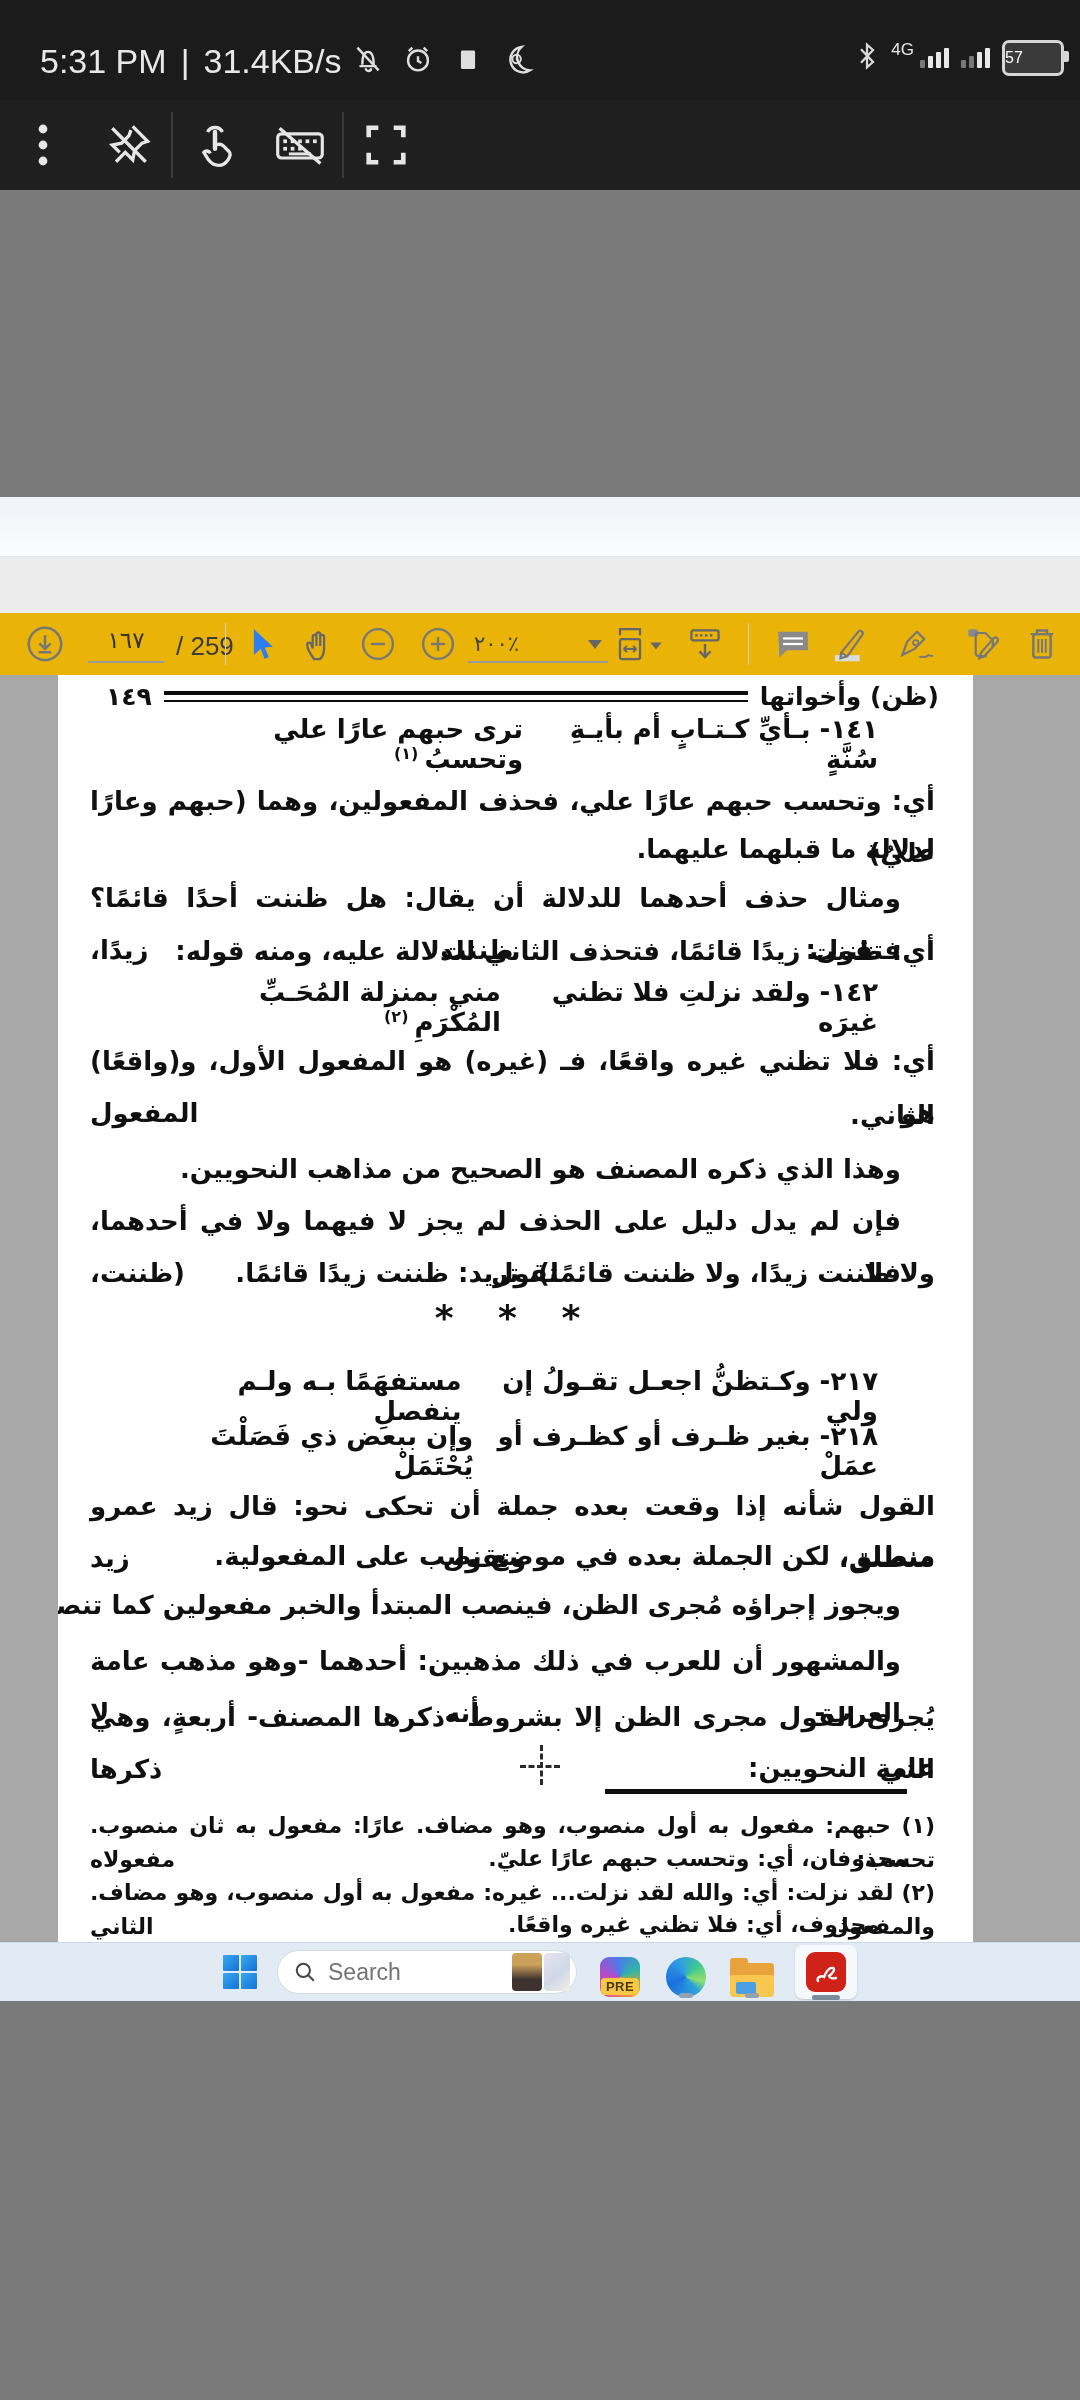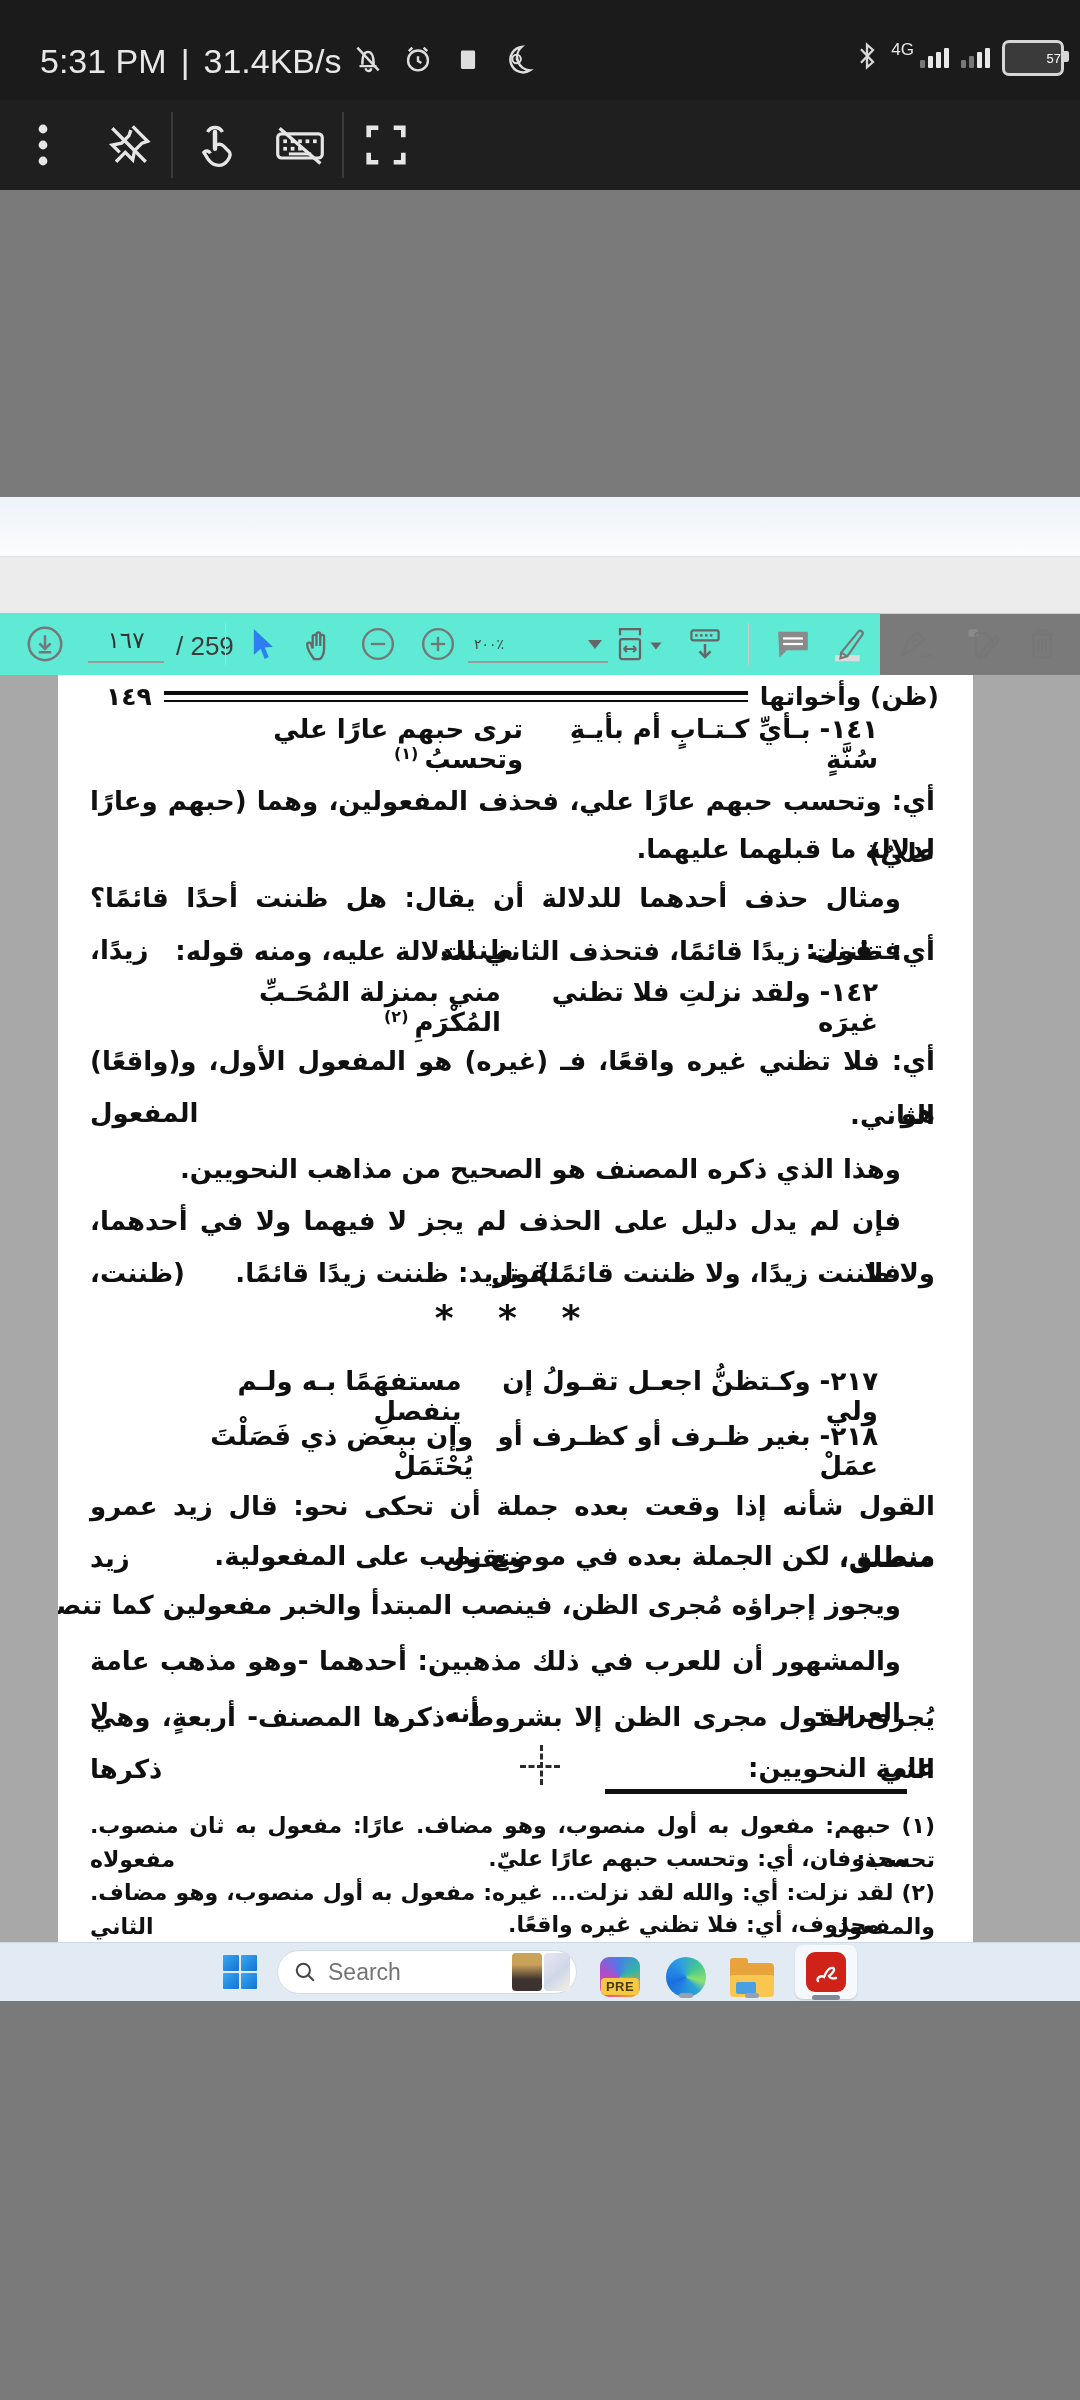--- a/index.html
+++ b/index.html
@@ -10,43 +10,43 @@
   .statusbar{position:absolute;top:0;left:0;width:1080px;height:100px;background:#1b1b1b;
              display:flex;align-items:center;color:#e8e8e8;}
   .sb-left{display:flex;align-items:center;gap:14px;margin:22px 0 0 40px;font-size:34px;}
   .sb-icons{display:flex;align-items:center;gap:16px;margin:22px 0 0 10px;}
   .sb-right{position:absolute;right:16px;top:40px;display:flex;align-items:center;gap:12px;}
   .sig{display:flex;align-items:flex-end;gap:3px;}
   .sig i{display:block;width:5px;background:#e8e8e8;border-radius:1px;}
   .sig i.dim{background:#777;}
   .netlbl{font-size:17px;line-height:14px;margin-right:-6px;margin-top:-16px;}
   .battery{position:relative;width:56px;height:30px;border:3px solid #d6d6d6;border-radius:7px;
-           display:flex;align-items:center;justify-content:flex-end;font-size:13px;color:#fff;background:#3a3a3a;}
+           display:flex;align-items:center;justify-content:flex-start;font-size:16px;color:#fff;background:#3a3a3a;}
   .battery::after{content:"";position:absolute;right:-8px;top:8px;width:5px;height:11px;background:#d6d6d6;border-radius:0 2px 2px 0;}
 
   
   .ctrlbar{position:absolute;top:100px;left:0;width:1080px;height:90px;background:#1f1f1f;}
   .ctrlbar .vsep{position:absolute;top:12px;width:2px;height:66px;background:#3a3a3a;}
   .cbtn{position:absolute;top:50%;transform:translate(-50%,-50%);display:flex;align-items:center;justify-content:center;}
 
   
   .titlestrip{position:absolute;top:497px;left:0;width:1080px;height:59px;
               background:linear-gradient(#eef3f8,#fbfcfd);border-bottom:1px solid #e2e2e2;}
   .substrip{position:absolute;top:557px;left:0;width:1080px;height:56px;background:#ececec;border-bottom:1px solid #d2d2d2;}
 
   
-  .pdfbar{position:absolute;top:613px;left:0;width:880px;height:62px;background:#5eead4;border-bottom:2px solid #c7c7c7;}
+  .pdfbar{position:absolute;top:613px;left:0;width:1080px;height:62px;background:#eab308;border-bottom:2px solid #c7c7c7;}
   .tico{position:absolute;top:50%;transform:translate(-50%,-50%);display:flex;align-items:center;justify-content:center;}
   .tsep{position:absolute;top:10px;width:1px;height:42px;background:#cccccc;}
   .pageinput{position:absolute;left:88px;top:14px;width:76px;height:34px;border-bottom:2px solid #9a9a9a;
              text-align:center;font-family:"DejaVu Sans",sans-serif;font-size:23px;color:#333;}
   .pagetotal{position:absolute;left:176px;top:18px;font-size:26px;color:#3c3c3c;}
   .zoombox{position:absolute;left:468px;top:14px;width:128px;height:34px;border-bottom:2px solid #9a9a9a;
            display:flex;align-items:center;justify-content:space-between;padding:0 6px;
-           font-family:"DejaVu Sans",sans-serif;font-size:14px;color:#444;}
+           font-family:"DejaVu Sans",sans-serif;font-size:21px;color:#444;}
   .caret{width:0;height:0;border-left:7px solid transparent;border-right:7px solid transparent;border-top:9px solid #666;}
 
   
   .viewport{position:absolute;top:675px;left:0;width:1080px;height:1267px;background:#a8a8a8;}
   .page{position:absolute;left:58px;top:0;width:915px;height:1267px;background:#ffffff;direction:rtl;color:#101010;overflow:hidden;}
 
   .pghead{position:absolute;top:0px;right:34px;left:48px;height:42px;display:flex;align-items:center;
           font-family:"DejaVu Sans",sans-serif;font-weight:bold;}
   .pghead .ttl{font-size:25px;}
   .pghead .num{font-size:25px;}

